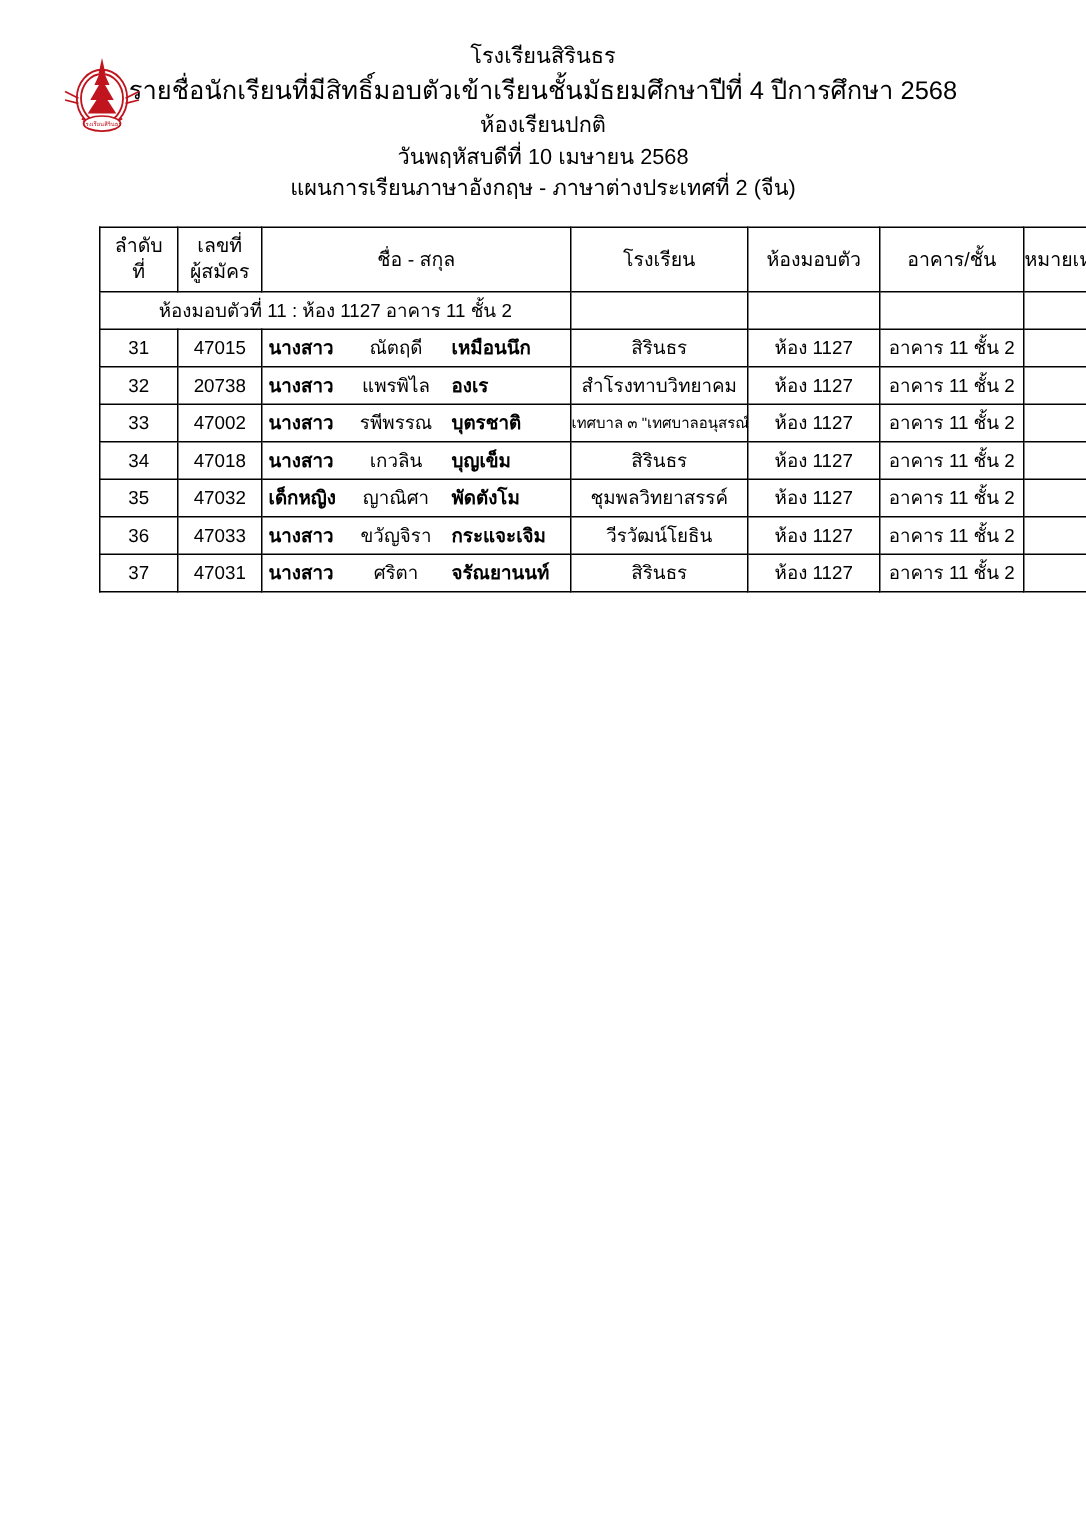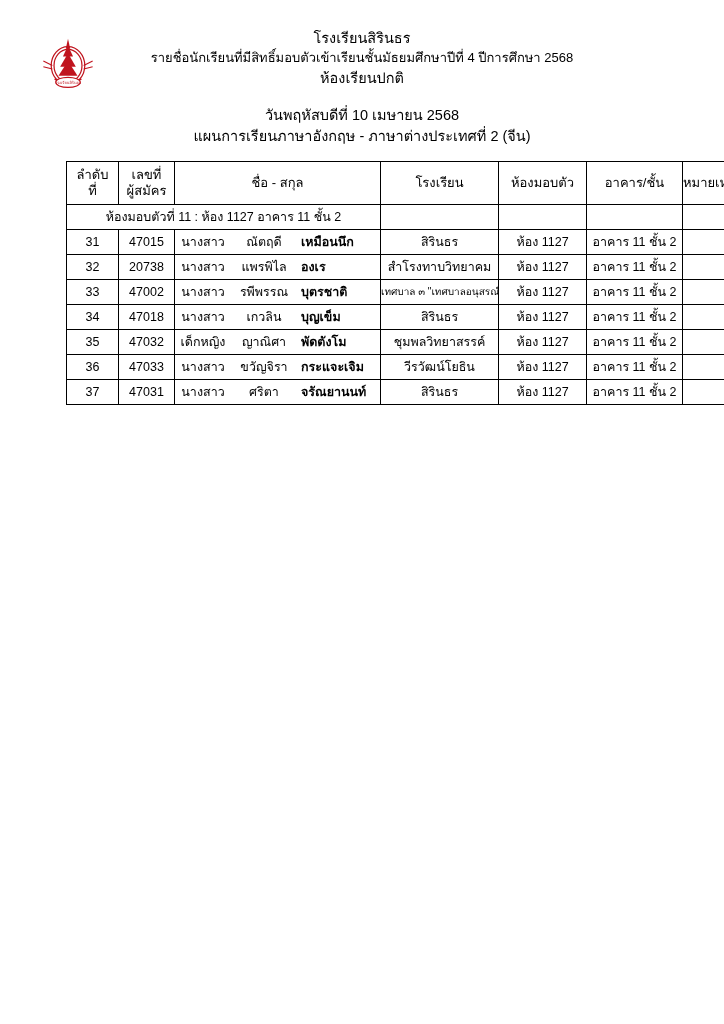--- a/index.html
+++ b/index.html
@@ -35,23 +35,23 @@
     top: 6px;
     width: 56px;
     height: 62px;
   }
   .title-line {
     font-size: 14.5px;
     color: #000;
     white-space: nowrap;
   }
   .title-line.t1 { font-size: 14.5px; }
-  .title-line.t2 { font-size: 13px; }
+  .title-line.t2 { font-size: 17px; }
   .title-line.t3 { font-size: 14.5px; }
-  .title-line.t4 { font-size: 14.5px; margin-top: 16px; }
+  .title-line.t4 { font-size: 14.5px; }
   .title-line.t5 { font-size: 14.5px; }
 
   
   .table-wrap {
     margin-top: 14px;
     padding-left: 36px;
   }
   table.roster {
     border-collapse: collapse;
     width: 666px;
@@ -92,22 +92,23 @@
     text-align: left;
     padding: 0;
   }
   .name-cell .inner {
     display: flex;
     align-items: center;
   }
   .name-cell .prefix {
     width: 52px;
     padding-left: 4px;
-    text-align: center;
+    text-align: left;
     box-sizing: border-box;
+    font-weight: bold;
   }
   .name-cell .fname {
     width: 74px;
     text-align: center;
     box-sizing: border-box;
   }
   .name-cell .lname {
     flex: 1;
     text-align: left;
     box-sizing: border-box;

